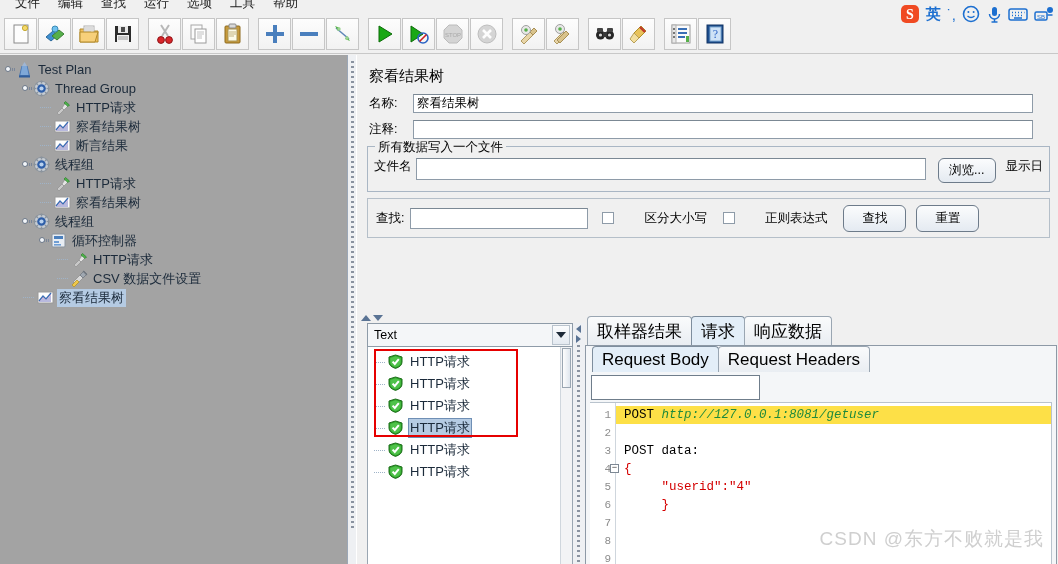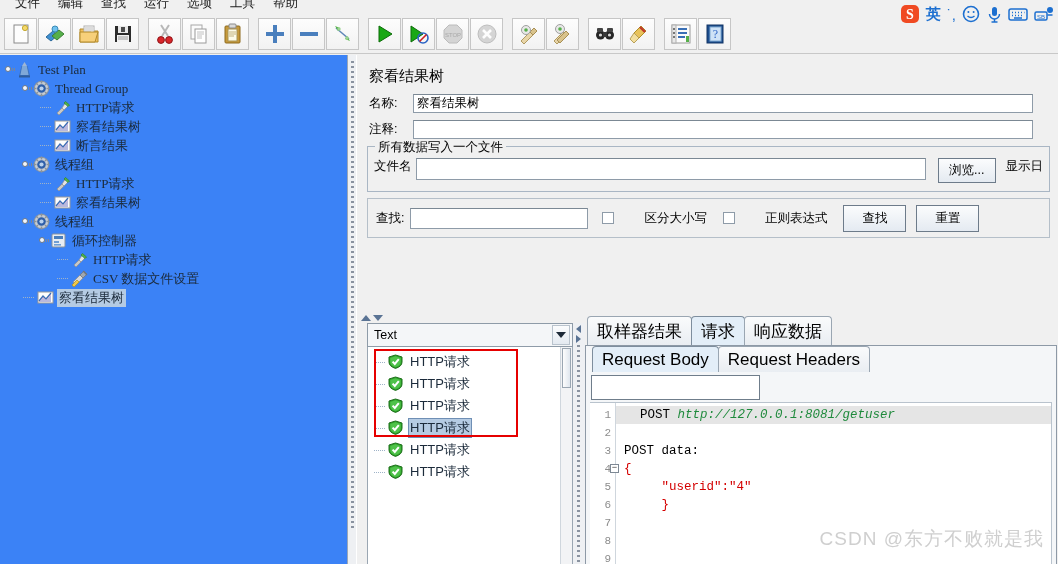--- a/index.html
+++ b/index.html
@@ -41,24 +41,23 @@
     background:linear-gradient(#fdfdfd,#f2f2f2);
     display:flex; align-items:center; justify-content:center;
     cursor:pointer;
   }
   .tb-btn.dis { cursor:default; }
   .tb-btn svg { display:block; }
 
   
   #tree-panel {
     position:absolute; left:0; top:55px; width:348px; height:509px;
-    background:#3b82f6;
+    background:#a3a3a3;
     border-right:1px solid #9ba7b7;
     overflow:hidden;
-    font-family:Liberation Serif, serif;
   }
   #main-divider {
     position:absolute; left:349px; top:55px; width:7px; height:509px;
     background:#eef0f3;
   }
   #main-divider .dots {
     position:absolute; left:2px; top:6px; width:3px; height:470px;
     background-image:repeating-linear-gradient(to bottom,#8a93a0 0 2px, transparent 2px 5px);
   }
   #right-panel {
@@ -127,21 +126,21 @@
     position:absolute; left:7px; top:-8px; background:#f0f0f0;
     padding:0 3px; font-size:12.5px; color:#000;
   }
   .btn {
     border:1px solid #97a3b0;
     background:linear-gradient(#fbfcfd,#e4eaf1);
     font-family:"Liberation Sans", sans-serif;
     font-size:12.5px; color:#000;
     padding:3px 10px; cursor:pointer; white-space:nowrap;
   }
-  .btn.strong { border-color:#6d7b8a; }
+  .btn.strong { border-color:#6d7b8a;border-radius:6px; }
 
   
   #searchbar {
     margin:6px 8px 0 10px;
     border:1px solid #b5bfc9; background:#f0f0f0;
     height:40px; display:flex; align-items:center; padding:0 8px;
   }
   .cbx {
     width:12px; height:12px; border:1px solid #8e9ba8; background:#fff;
     display:inline-block; margin-right:4px; flex:0 0 auto;
@@ -238,21 +237,21 @@
   .gutter .fold {
     position:absolute; right:-8px; width:9px; height:9px; border:1px solid #7d8894;
     background:#fff; font-family:"Liberation Mono", monospace; font-size:9px;
     line-height:7px; text-align:center; color:#333;
   }
   .code {
     flex:1; font-family:"Liberation Mono", monospace; font-size:12.5px;
     padding:3px 0 0 8px; position:relative;
   }
   .code .cl { height:18px; line-height:18px; white-space:pre; }
-  .code .cl.hl { background:#e5e5e5; margin-left:-8px; padding-left:24px; }
+  .code .cl.hl { background:#fde047; margin-left:-8px; padding-left:8px; }
   .tok-kw { color:#000; }
   .tok-url { color:#1f8a3c; font-style:italic; }
   .tok-red { color:#d40000; }
 
   
   #ime {
     position:absolute; right:0; top:0; height:28px;
     display:flex; align-items:center; gap:6px;
     background:#f0f0f0; padding:0 4px 0 8px;
   }

